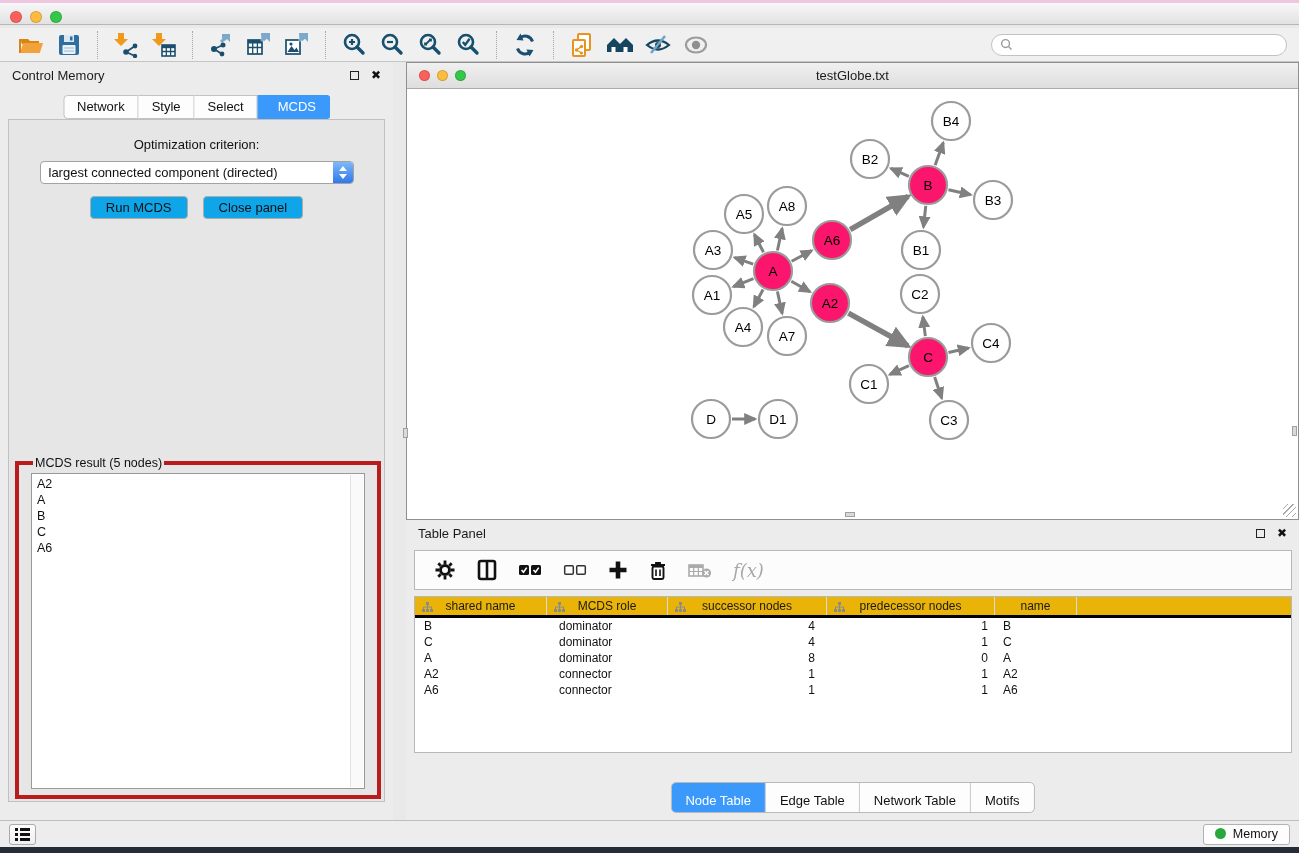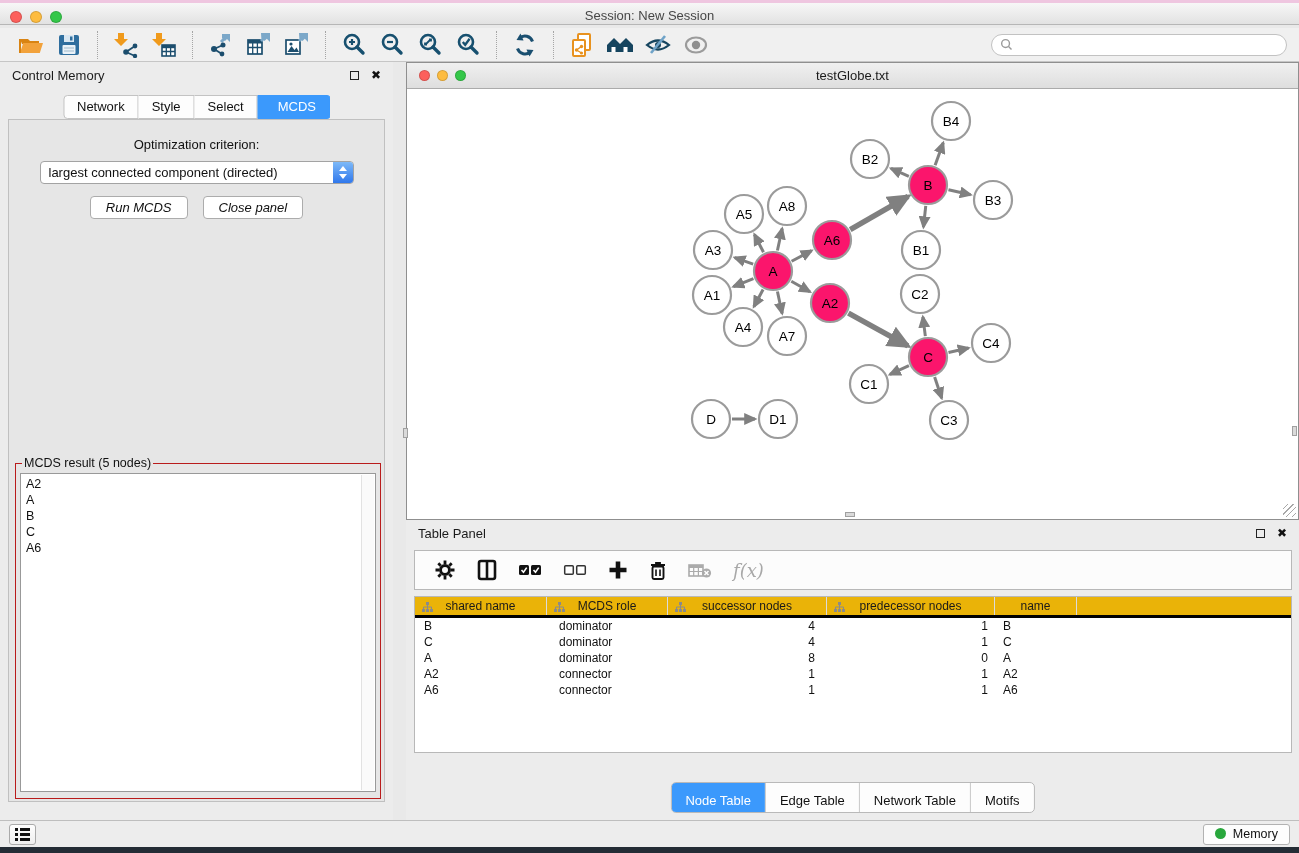--- a/index.html
+++ b/index.html
@@ -40,24 +40,24 @@
   .cp-content{ position:absolute; top:57px; left:8px; right:8px; bottom:18px; background:#E6E6E6; border:1px solid #C0C0C0; }
   .opt-label{ margin-top:17px; text-align:center; font-size:13px; }
   .criterion-select{ position:relative; margin:9px auto 0; width:314px; height:23px; background:#fff;
     border:1px solid #A3A3A3; border-radius:4px; font-size:13px; line-height:21px; padding-left:8px; }
   .select-stepper{ position:absolute; top:0px; right:0px; width:20px; height:21px;
     background:linear-gradient(#7DB9F8,#3078EC); border-radius:0 3px 3px 0; }
   .select-stepper .up, .select-stepper .dn{ position:absolute; left:6px; width:0; height:0; border-left:4px solid transparent; border-right:4px solid transparent; }
   .select-stepper .up{ top:4px; border-bottom:5px solid #fff; }
   .select-stepper .dn{ bottom:4px; border-top:5px solid #fff; }
   .cp-buttons{ margin-top:12px; display:flex; justify-content:center; gap:15px; }
-  .cp-button{ background:#ffffff; border:1px solid #ACACAC; border-radius:4px; font-size:13px;
-    font-family:inherit; padding:3px 15px; color:#111;font-style:italic; }
+  .cp-button{ background:#0ea5e9; border:1px solid #ACACAC; border-radius:4px; font-size:13px;
+    font-family:inherit; padding:3px 15px; color:#111; }
   .mcds-fieldset{ position:absolute; left:6px; right:3px; top:336px; bottom:2px;
-    border:1px solid #b91c1c; padding:3px 4px 6px; }
+    border:4px solid #b91c1c; padding:3px 12px 6px; }
   .mcds-fieldset legend{ font-size:12.5px; padding:0 2px; margin-left:2px; }
   .mcds-list{ position:relative; width:100%; height:100%; background:#fff; border:1px solid #999;
     font-size:12.5px; line-height:16px; padding:2px 5px; overflow:hidden; }
   .mcds-scroll{ position:absolute; top:1px; right:1px; bottom:1px; width:13px; background:#FAFAFA; border-left:1px solid #E2E2E2; }
 
   
   .network-window{ position:absolute; left:406px; top:62px; width:893px; height:458px;
     background:#fff; border:1px solid #8F8F8F; }
   .nw-titlebar{ position:relative; height:26px; background:linear-gradient(#F0F0F0,#DEDEDE);
     border-bottom:1px solid #ABABAB; }
@@ -105,21 +105,20 @@
 <body>
 
 <div class="screen">
 
   <div class="titlebar">
     <div class="traffic">
       <span class="light red"></span>
       <span class="light yellow"></span>
       <span class="light green"></span>
     </div>
-    <div class="title-text">Session: New Session</div>
   </div>
 
   <div class="toolbar">
     <span class="tb-btn">
       <svg width="26" height="26" viewBox="0 0 26 26">
           <path d="M2 7h8l2 2h9v3H4z" fill="#D98413"></path>
           <path d="M2 21l3.2-10H25l-3.2 10z" fill="#F2A23B"></path>
           <path d="M2 21V7" stroke="#D98413" stroke-width="2"></path>
         </svg>
     </span>

